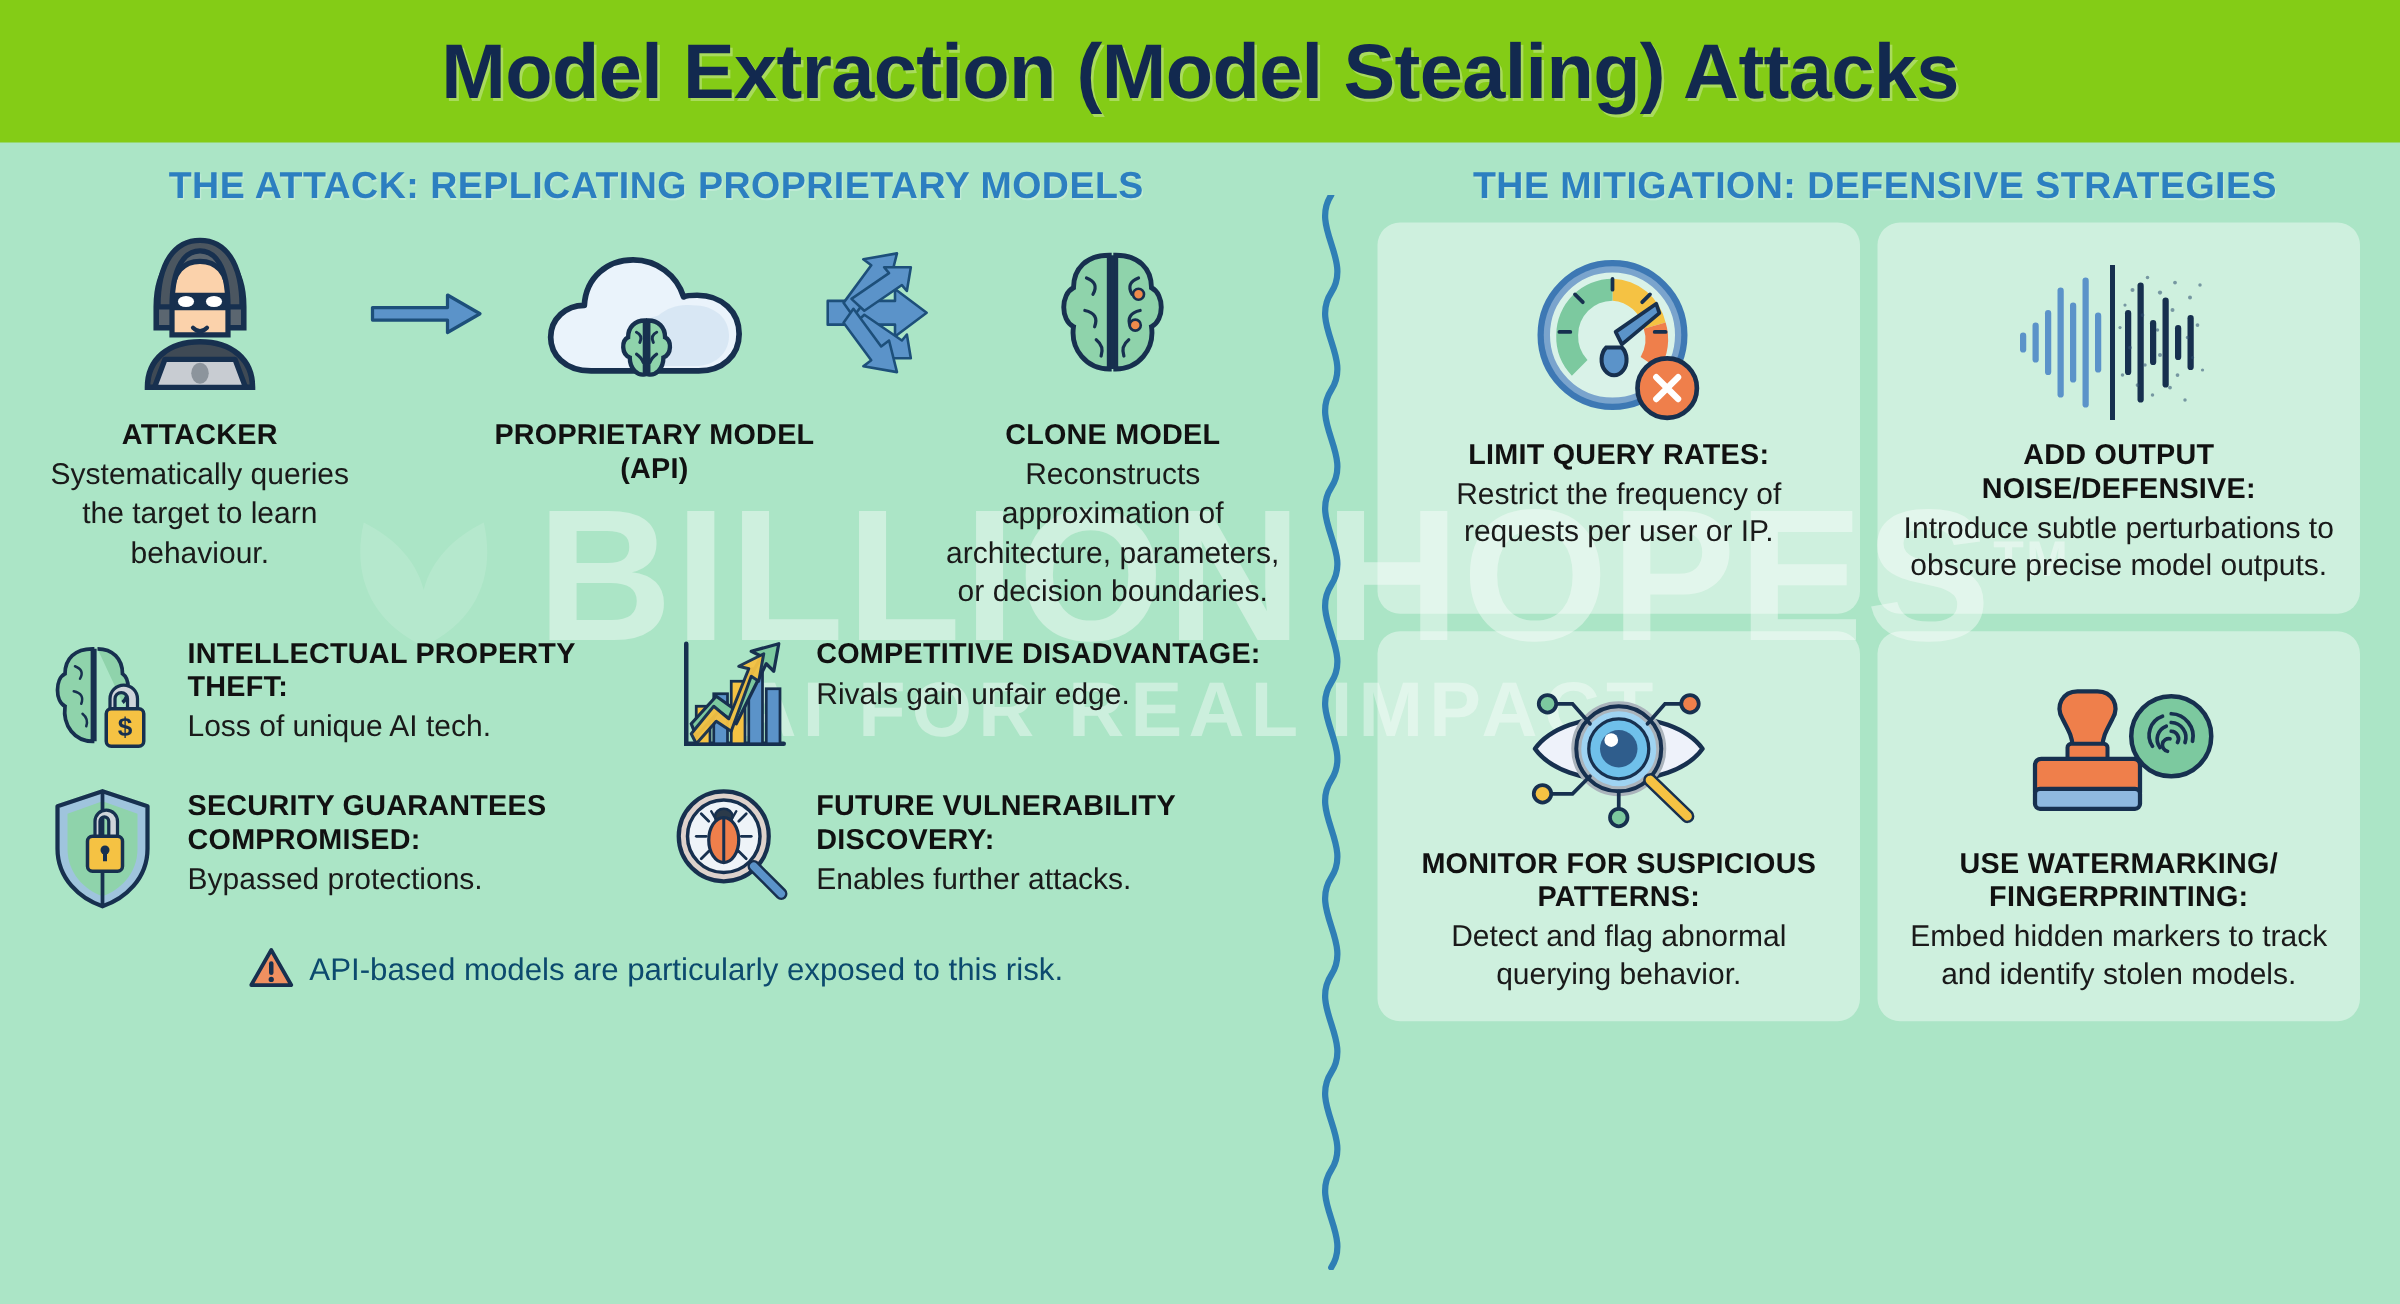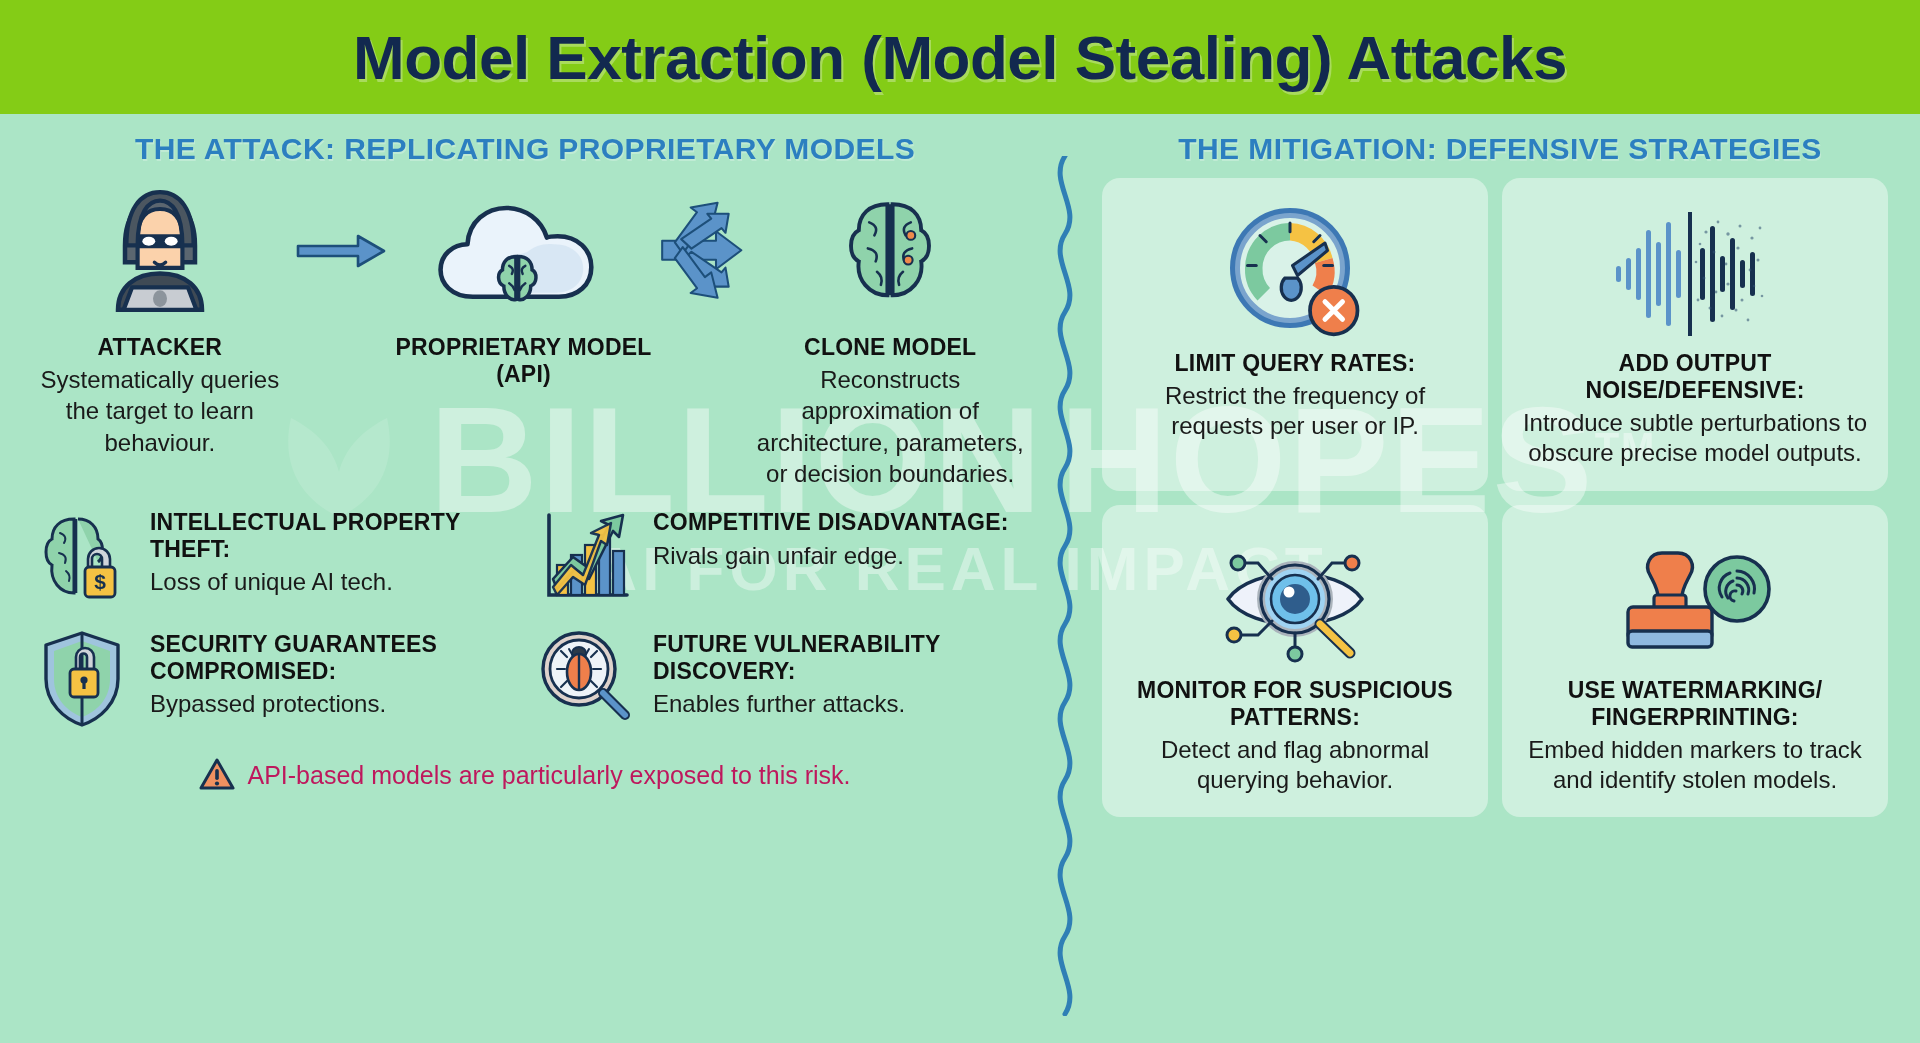--- a/index.html
+++ b/index.html
@@ -97,21 +97,21 @@
   .impact-head {
     font-size:23px; font-weight:700; color:#111; line-height:1.16; letter-spacing:.2px;
   }
   .impact-desc { font-size:24px; color:#1a1a1a; margin-top:6px; line-height:1.2;}
 
   
   #footnote {
     display:flex; align-items:center; justify-content:center; gap:12px;
     margin-top:24px;
   }
-  #footnote-text { font-size:25px; color:#be185d; }
+  #footnote-text { font-size:25px; color:#0c4a6e; }
 
   
   #cards {
     display:grid; grid-template-columns:1fr 1fr; gap:14px;
     padding:12px 32px 0 22px;
   }
   .card {
     background:rgba(255,255,255,.42);
     border-radius:18px;
     padding:20px 18px 22px 18px;

